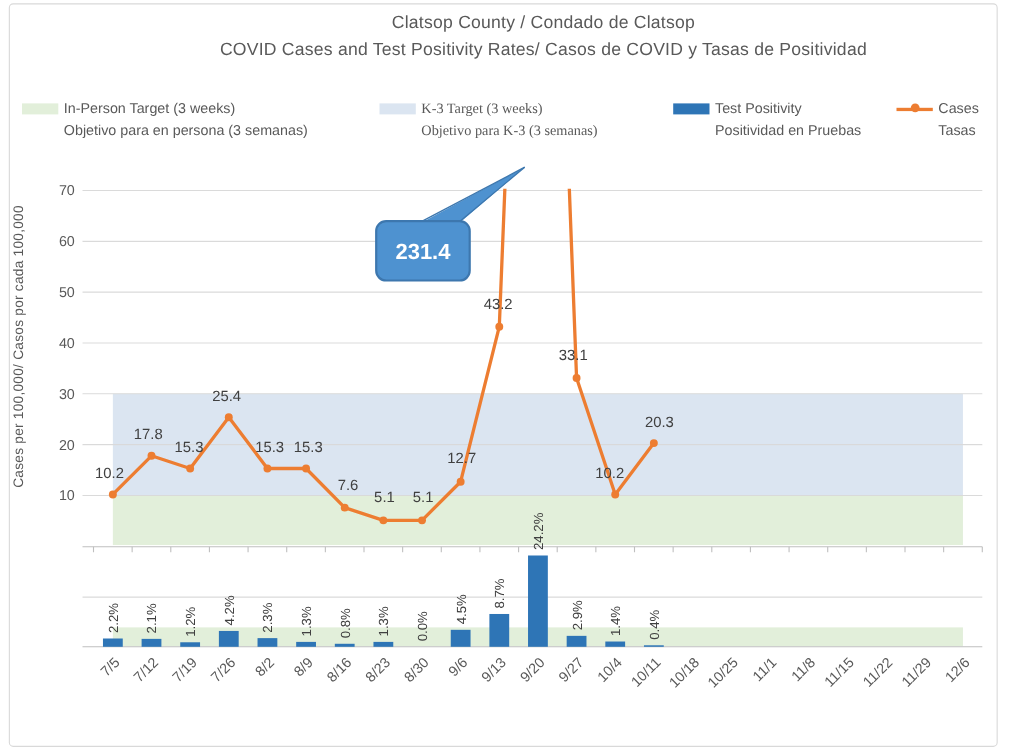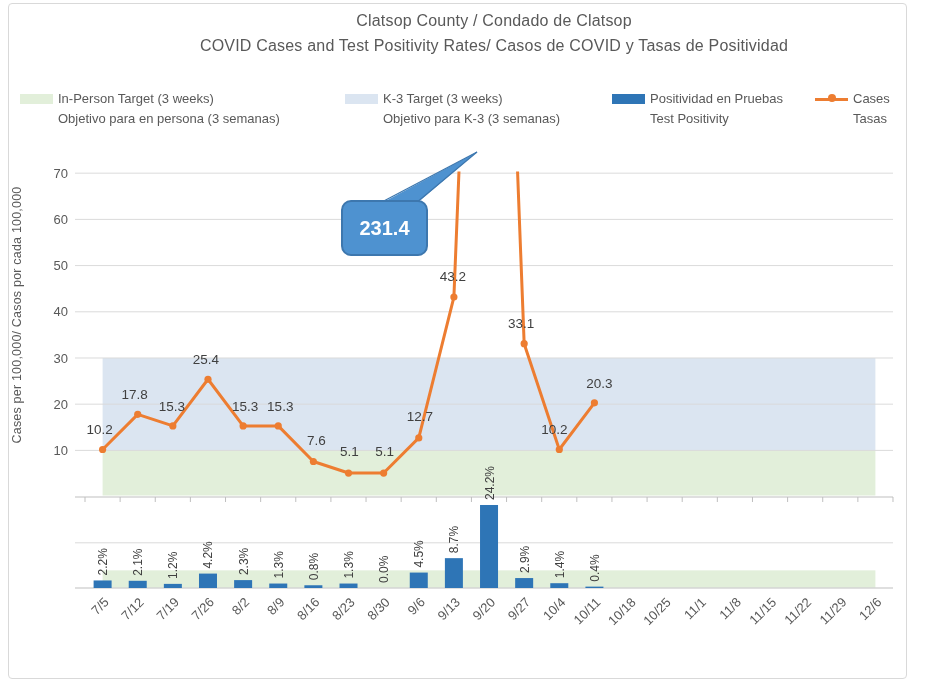--- a/index.html
+++ b/index.html
@@ -30,32 +30,32 @@
   <div class="title-line">COVID Cases and Test Positivity Rates/ Casos de COVID y Tasas de Positividad</div>
 </div>
 
 <div class="legend-item" style="left:20px;top:89px;">
   <span class="swatch" style="background: rgb(226, 239, 218);"></span>
   <div class="legend-text">
     <div>In-Person Target (3 weeks)</div>
     <div>Objetivo para en persona (3 semanas)</div>
   </div>
 </div>
-<div class="legend-item" style="left:345px;top:89px;">
+<div class="legend-item" style="left:345px;top:89px;font-family:Liberation Serif, serif;">
   <span class="swatch" style="background: rgb(219, 229, 241);"></span>
   <div class="legend-text">
     <div>K-3 Target (3 weeks)</div>
     <div>Objetivo para K-3 (3 semanas)</div>
   </div>
 </div>
 <div class="legend-item" style="left:612px;top:89px;">
   <span class="swatch" style="background: rgb(46, 117, 182);"></span>
   <div class="legend-text">
+    <div>Test Positivity</div>
     <div>Positividad en Pruebas</div>
-    <div>Test Positivity</div>
   </div>
 </div>
 <div class="legend-item" style="left:815px;top:89px;">
   <span class="swatch swatch-line" style="color: rgb(237, 125, 49);">
       <i class="sw-bar"></i>
       <i class="sw-dot"></i>
     </span>
   <div class="legend-text">
     <div>Cases</div>
     <div>Tasas</div>

